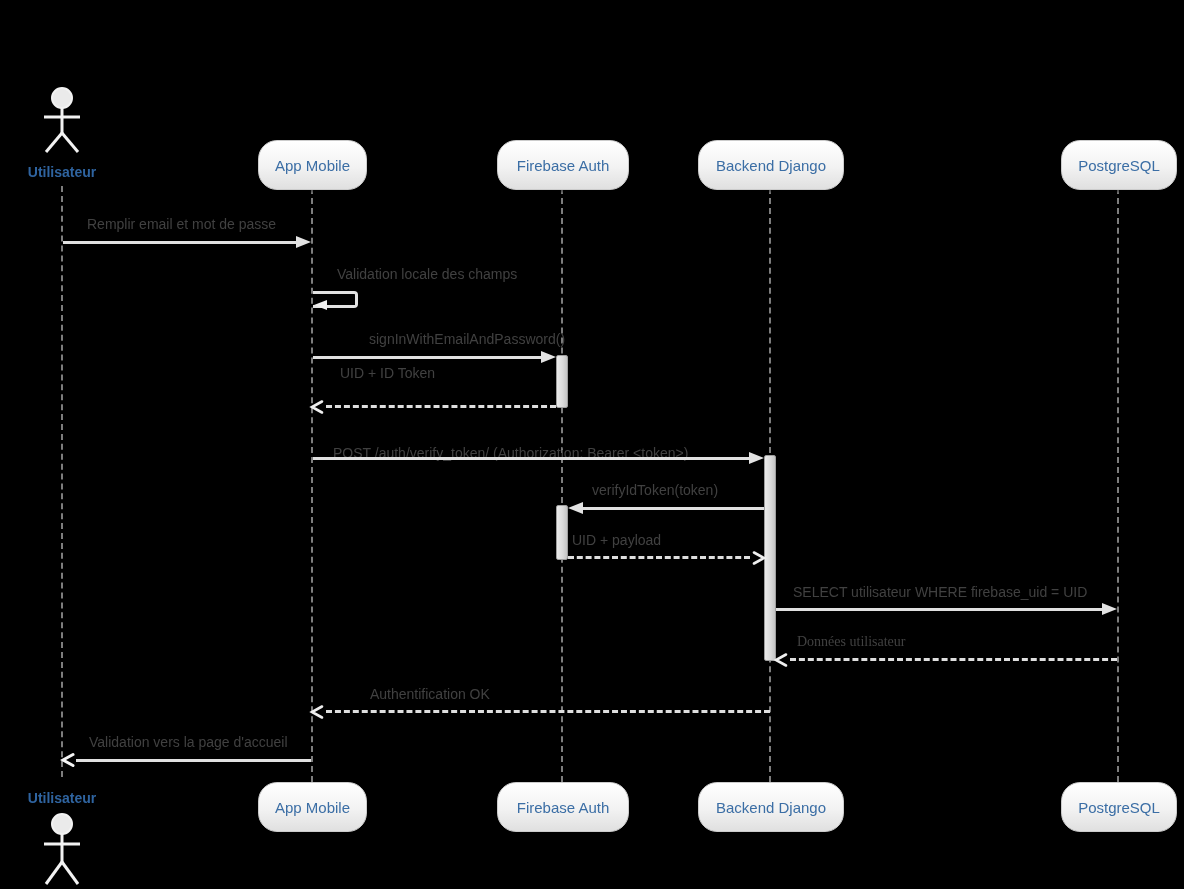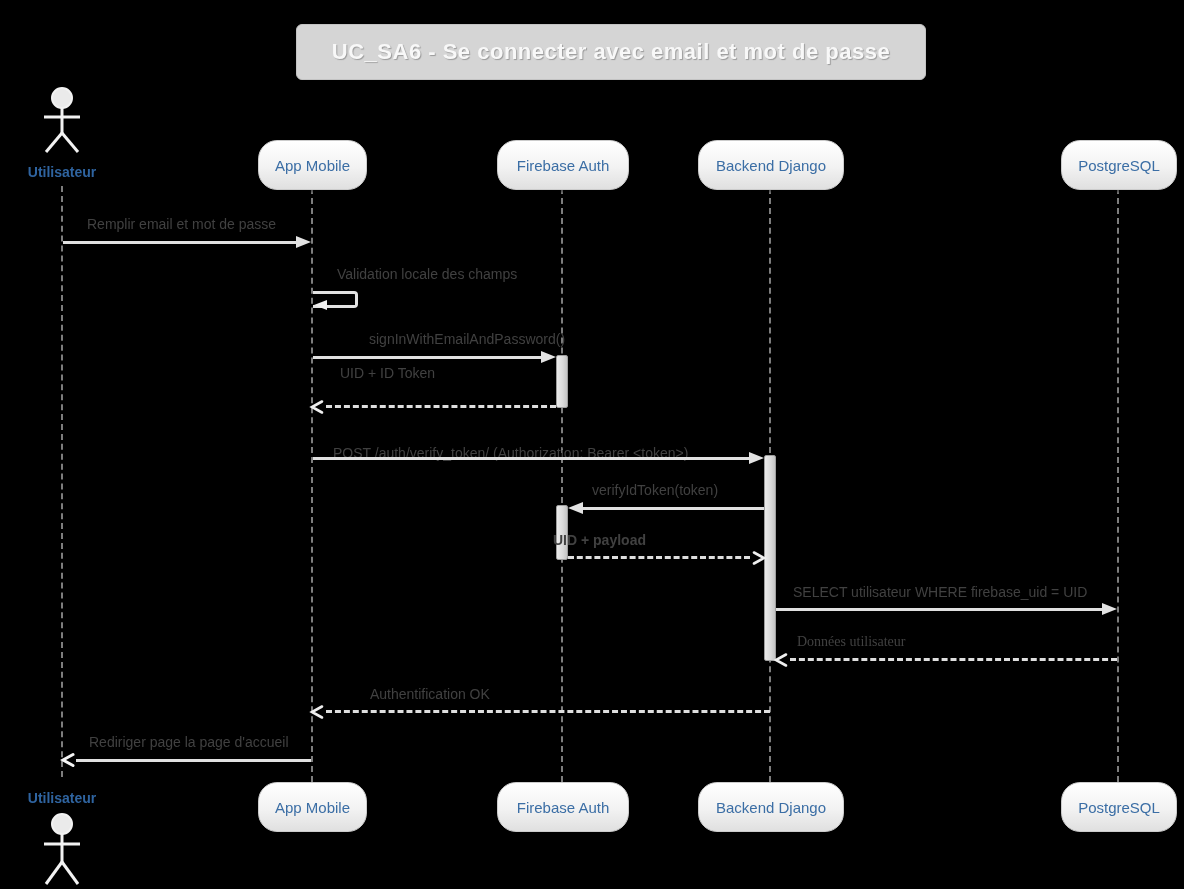--- a/index.html
+++ b/index.html
@@ -60,23 +60,20 @@
     position:absolute; left:314px; top:300px; width:0; height:0;
     border-top:5px solid transparent; border-bottom:5px solid transparent;
     border-right:13px solid #f0f0f0;
   }
 </style>
 </head>
 <body>
 
 <div class="canvas">
 
-  <div class="title-box">
-    <span class="title-text">UC_SA6 - Se connecter avec email et mot de passe</span>
-  </div>
 
   <div class="lifeline" style="left:61px; top:186px; height:591px;"></div>
   <div class="lifeline" style="left:311px; top:188px; height:594px;"></div>
   <div class="lifeline" style="left:561px; top:188px; height:594px;"></div>
   <div class="lifeline" style="left:769px; top:188px; height:594px;"></div>
   <div class="lifeline" style="left:1117px; top:188px; height:594px;"></div>
 
   <div class="activation-bar" style="left:556px; top:355px; height:53px;"></div>
   <div class="activation-bar" style="left:764px; top:455px; height:206px;"></div>
   <div class="activation-bar" style="left:556px; top:505px; height:55px;"></div>
@@ -157,21 +154,21 @@
     <div class="head-right" style="left:749px; top:452px;"></div>
   </div>
 
   <div>
     <div class="msg-label" style="left:592px; top:482px;">verifyIdToken(token)</div>
     <div class="line-solid" style="left:583px; top:507px; width:181px;"></div>
     <div class="head-left" style="left:568px; top:502px;"></div>
   </div>
 
   <div>
-    <div class="msg-label" style="left:553px; top:532px;font-weight:bold;">UID + payload</div>
+    <div class="msg-label" style="left:572px; top:532px;">UID + payload</div>
     <div class="line-dashed" style="left:568px; top:556px; width:182px;"></div>
     <svg class="chev" style="left:751px; top:550px;" width="16" height="16" viewBox="0 0 16 16">
         <polyline points="3,2.5 13,8 3,13.5" fill="none" stroke="#efefef" stroke-width="2.6" stroke-linecap="round"></polyline>
       </svg>
   </div>
 
   <div>
     <div class="msg-label" style="left:793px; top:584px;">SELECT utilisateur WHERE firebase_uid = UID</div>
     <div class="line-solid" style="left:776px; top:608px; width:327px;"></div>
     <div class="head-right" style="left:1102px; top:603px;"></div>
@@ -187,20 +184,20 @@
 
   <div>
     <div class="msg-label" style="left:342px; top:686px;margin-left:28px;">Authentification OK</div>
     <div class="line-dashed" style="left:326px; top:710px; width:444px;"></div>
     <svg class="chev" style="left:309px; top:704px;" width="16" height="16" viewBox="0 0 16 16">
         <polyline points="13,2.5 3,8 13,13.5" fill="none" stroke="#efefef" stroke-width="2.6" stroke-linecap="round"></polyline>
       </svg>
   </div>
 
   <div>
-    <div class="msg-label" style="left:89px; top:734px;">Rediriger page la page d'accueil</div>
+    <div class="msg-label" style="left:89px; top:734px;">Validation vers la page d'accueil</div>
     <div class="line-solid" style="left:76px; top:759px; width:235px;"></div>
     <svg class="chev" style="left:60px; top:752px;" width="16" height="16" viewBox="0 0 16 16">
         <polyline points="13,2.5 3,8 13,13.5" fill="none" stroke="#f5f5f5" stroke-width="3" stroke-linecap="round"></polyline>
       </svg>
   </div>
 
 </div>
 
 </body></html>

